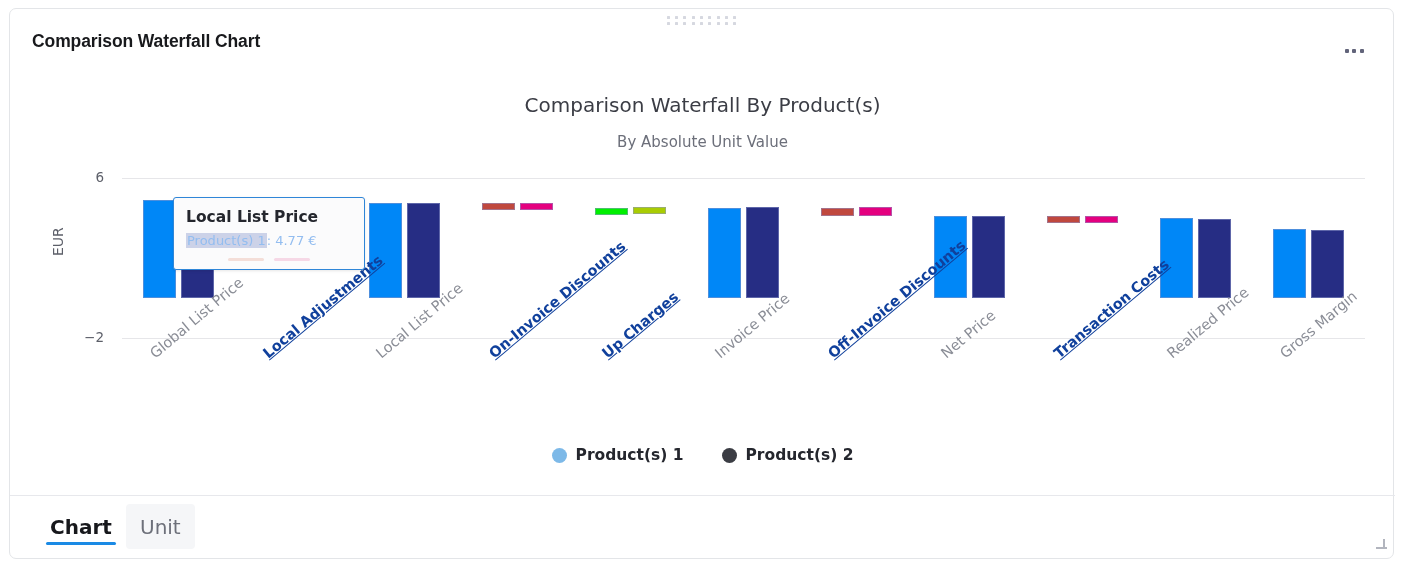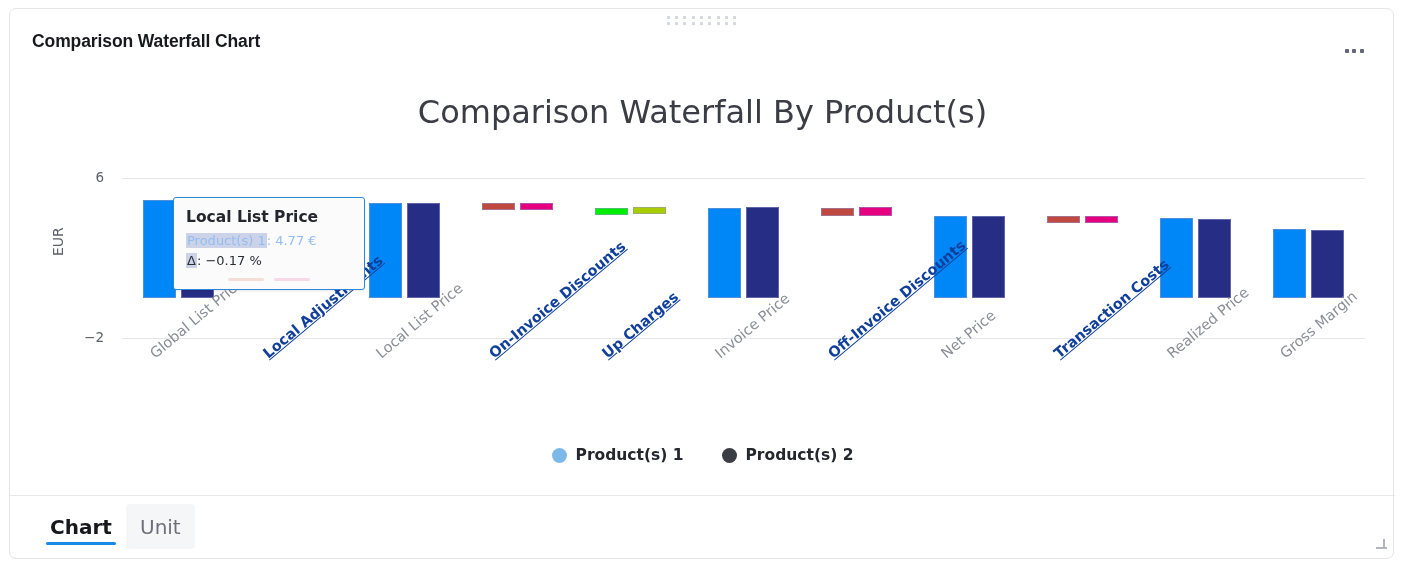--- a/index.html
+++ b/index.html
@@ -79,21 +79,21 @@
   
   .chart-area {
     position: absolute;
     left: 0; top: 62px;
     width: 1385px; height: 425px;
   }
   .chart-title {
     position: absolute;
     left: 0; right: 0; top: 22px;
     text-align: center;
-    font-size: 32px;
+    font-size: 20px;
     color: #3b3d45;
     font-family: "DejaVu Sans", sans-serif;
     font-weight: normal;
   }
   .chart-subtitle {
     position: absolute;
     left: 0; right: 0; top: 62px;
     text-align: center;
     font-size: 15px;
     color: #6c6f7a;
@@ -309,20 +309,21 @@
 
     <div class="kebab">
       <i></i>
         <i></i>
         <i></i>
     </div>
 
     <div class="chart-area">
 
       <div class="chart-title">Comparison Waterfall By Product(s)</div>
+      <div class="chart-subtitle">By Absolute Unit Value</div>
 
       <div class="ylabel">EUR</div>
 
       <div class="plot" id="plot">
           <div class="gridline" style="top: 0px;"></div>
           <div class="ytick" style="left: -58px; top: -9px;">6</div>
           <div class="gridline" style="top: 160px;"></div>
           <div class="ytick" style="left: -58px; top: 151px;">−2</div>
           <div class="bar" style="width: 33px; height: 98px; left: 21px; top: 22px; background: rgb(0, 135, 247);"></div>
           <div class="bar" style="width: 33px; height: 97.2px; left: 59px; top: 22.8px; background: rgb(38, 45, 132);"></div>
@@ -370,23 +371,20 @@
           <span class="legend-dot" style="background: rgb(59, 61, 68);"></span>
           <span class="legend-text">Product(s) 2</span>
         </div>
       </div>
 
       <div class="tooltip">
         <div class="tt-title">Local List Price</div>
         <div class="tt-row tt-p1">
           <span class="tt-hl">Product(s) 1</span><span>: </span><span>4.77 €</span>
         </div>
-        <div class="tt-row tt-d">
-          <span class="tt-hl">Δ</span><span>: </span><span>−0.17 %</span>
-        </div>
         <div class="tt-swatches">
           <span style="background:#f4ded8"></span>
           <span style="background:#f6d8e6"></span>
         </div>
       </div>
 
     </div>
 
     <div class="tabbar">
       <div class="tab active">Chart</div>

